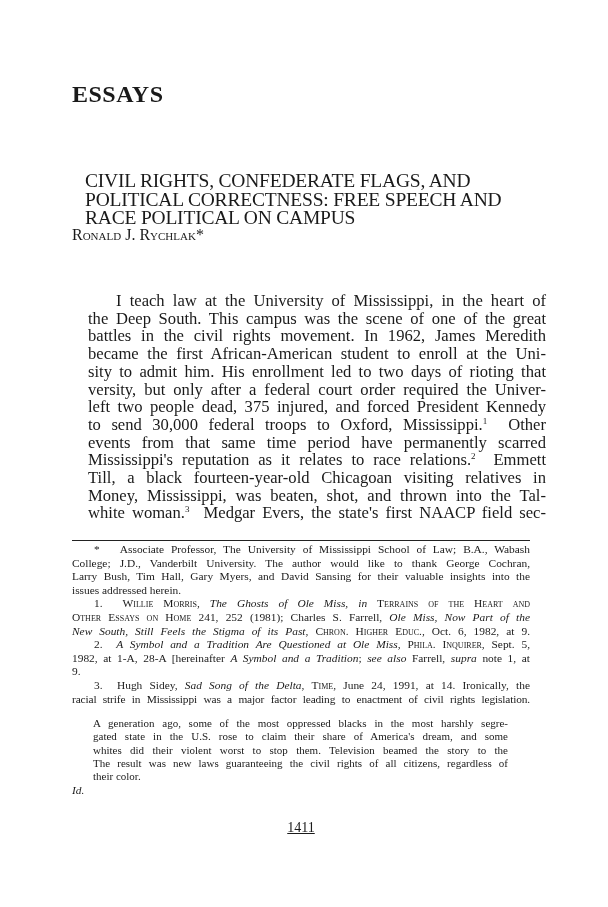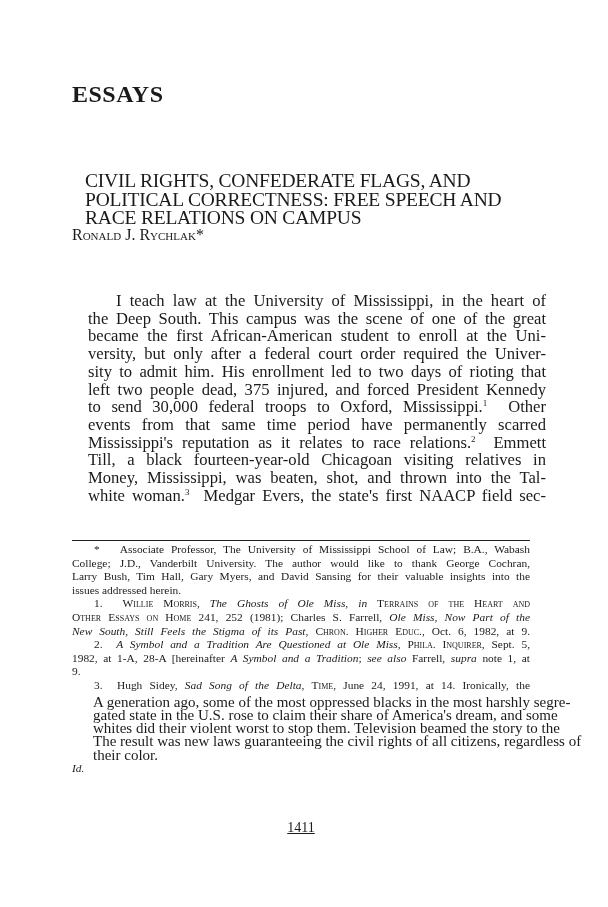--- a/index.html
+++ b/index.html
@@ -12,45 +12,46 @@
   .author { position:absolute; top:226px; left:0; font-size:16px; font-variant:small-caps; margin:0; line-height:18px; }
   .body-text { position:absolute; top:276px; left:0; width:458px; margin:16px; font-size:16.6px; line-height:17.7px; }
   .body-text span.ln { display:block; text-align:justify; text-align-last:justify; white-space:nowrap; }
   .body-text span.ln.first { text-indent:28px; }
   sup { font-size:9px; line-height:0; vertical-align:6px; }
   .rule { position:absolute; top:540px; left:0; width:458px; height:0; border-top:1.2px solid #222; }
   .notes { position:absolute; top:543px; left:0; width:458px; font-size:11.4px; line-height:13.6px; }
   .notes .ln { display:block; white-space:nowrap; text-align:justify; text-align-last:justify; }
   .notes .ln.ind { padding-left:22px; }
   .notes .ln.last { text-align-last:left; }
-  .notes .bq { padding-left:21px; width:415px; font-size:15px; line-height:13.3px; margin-top:3px; }
+  .notes .bq { padding-left:21px; width:415px; font-size:11px; line-height:13.3px; margin-top:11px; }
   .sc { font-variant:small-caps; }
   .page-number { position:absolute; top:820px; left:0; width:458px; text-align:center; font-size:14px;text-decoration:underline; }
 </style>
 </head>
 <body>
 
 <div class="page">
 
   <h2 class="section-head">ESSAYS</h2>
 
   <h1 class="title">
     <span>CIVIL RIGHTS, CONFEDERATE FLAGS, AND</span>
     <span>POLITICAL CORRECTNESS: FREE SPEECH AND</span>
-    <span>RACE RELATIONS ON CAMPUS</span>
+    <span>RACE POLITICAL ON CAMPUS</span>
   </h1>
 
   <p class="author">Ronald J. Rychlak*</p>
 
   <p class="body-text">
     <span class="ln first">I teach law at the University of Mississippi, in the heart of</span>
     <span class="ln">the Deep South.  This campus was the scene of one of the great</span>
+    <span class="ln">battles in the civil rights movement.  In 1962, James Meredith</span>
     <span class="ln">became the first African-American student to enroll at the Uni-</span>
+    <span class="ln">sity to admit him.  His enrollment led to two days of rioting that</span>
     <span class="ln">versity, but only after a federal court order required the Univer-</span>
-    <span class="ln">sity to admit him.  His enrollment led to two days of rioting that</span>
     <span class="ln">left two people dead, 375 injured, and forced President Kennedy</span>
     <span class="ln"><span>to send 30,000 federal troops to Oxford, Mississippi.</span><sup>1</sup>&nbsp; <span>Other</span></span>
     <span class="ln">events from that same time period have permanently scarred</span>
     <span class="ln"><span>Mississippi's reputation as it relates to race relations.</span><sup>2</sup>&nbsp; <span>Emmett</span></span>
     <span class="ln">Till, a black fourteen-year-old Chicagoan visiting relatives in</span>
     <span class="ln">Money, Mississippi, was beaten, shot, and thrown into the Tal-</span>
     <span class="ln"><span>white woman.</span><sup>3</sup>&nbsp; <span>Medgar Evers, the state's first NAACP field sec-</span></span>
   </p>
 
   <div class="rule"></div>
@@ -64,20 +65,21 @@
 
     <span class="ln ind"><span>1.</span>&nbsp; <span class="sc">Willie Morris,</span> <i>The Ghosts of Ole Miss,</i> <i>in</i> <span class="sc">Terrains of the Heart and</span></span>
     <span class="ln"><span class="sc">Other Essays on Home</span><span> 241, 252 (1981); Charles S. Farrell, </span><i>Ole Miss, Now Part of the</i></span>
     <span class="ln"><i>New South, Still Feels the Stigma of its Past</i>, <span class="sc">Chron. Higher Educ.</span><span>, Oct. 6, 1982, at 9.</span></span>
 
     <span class="ln ind"><span>2.</span>&nbsp; <i>A Symbol and a Tradition Are Questioned at Ole Miss</i>, <span class="sc">Phila. Inquirer</span><span>, Sept. 5,</span></span>
     <span class="ln"><span>1982, at 1-A, 28-A [hereinafter </span><i>A Symbol and a Tradition</i><span>; </span><i>see also</i><span> Farrell, </span><i>supra</i><span> note 1, at</span></span>
     <span class="ln last">9.</span>
 
     <span class="ln ind"><span>3.</span>&nbsp; <span>Hugh Sidey,</span> <i>Sad Song of the Delta</i>, <span class="sc">Time</span><span>, June 24, 1991, at 14.  Ironically, the</span></span>
+    <span class="ln" style="letter-spacing:-0.15px;">racial strife in Mississippi was a major factor leading to enactment of civil rights legislation.</span>
 
     <div class="bq">
       <span class="ln">A generation ago, some of the most oppressed blacks in the most harshly segre-</span>
       <span class="ln">gated state in the U.S. rose to claim their share of America's dream, and some</span>
       <span class="ln">whites did their violent worst to stop them.  Television beamed the story to the</span>
       <span class="ln">The result was new laws guaranteeing the civil rights of all citizens, regardless of</span>
       <span class="ln last">their color.</span>
     </div>
     <span class="ln last"><i>Id.</i></span>
   </div>

